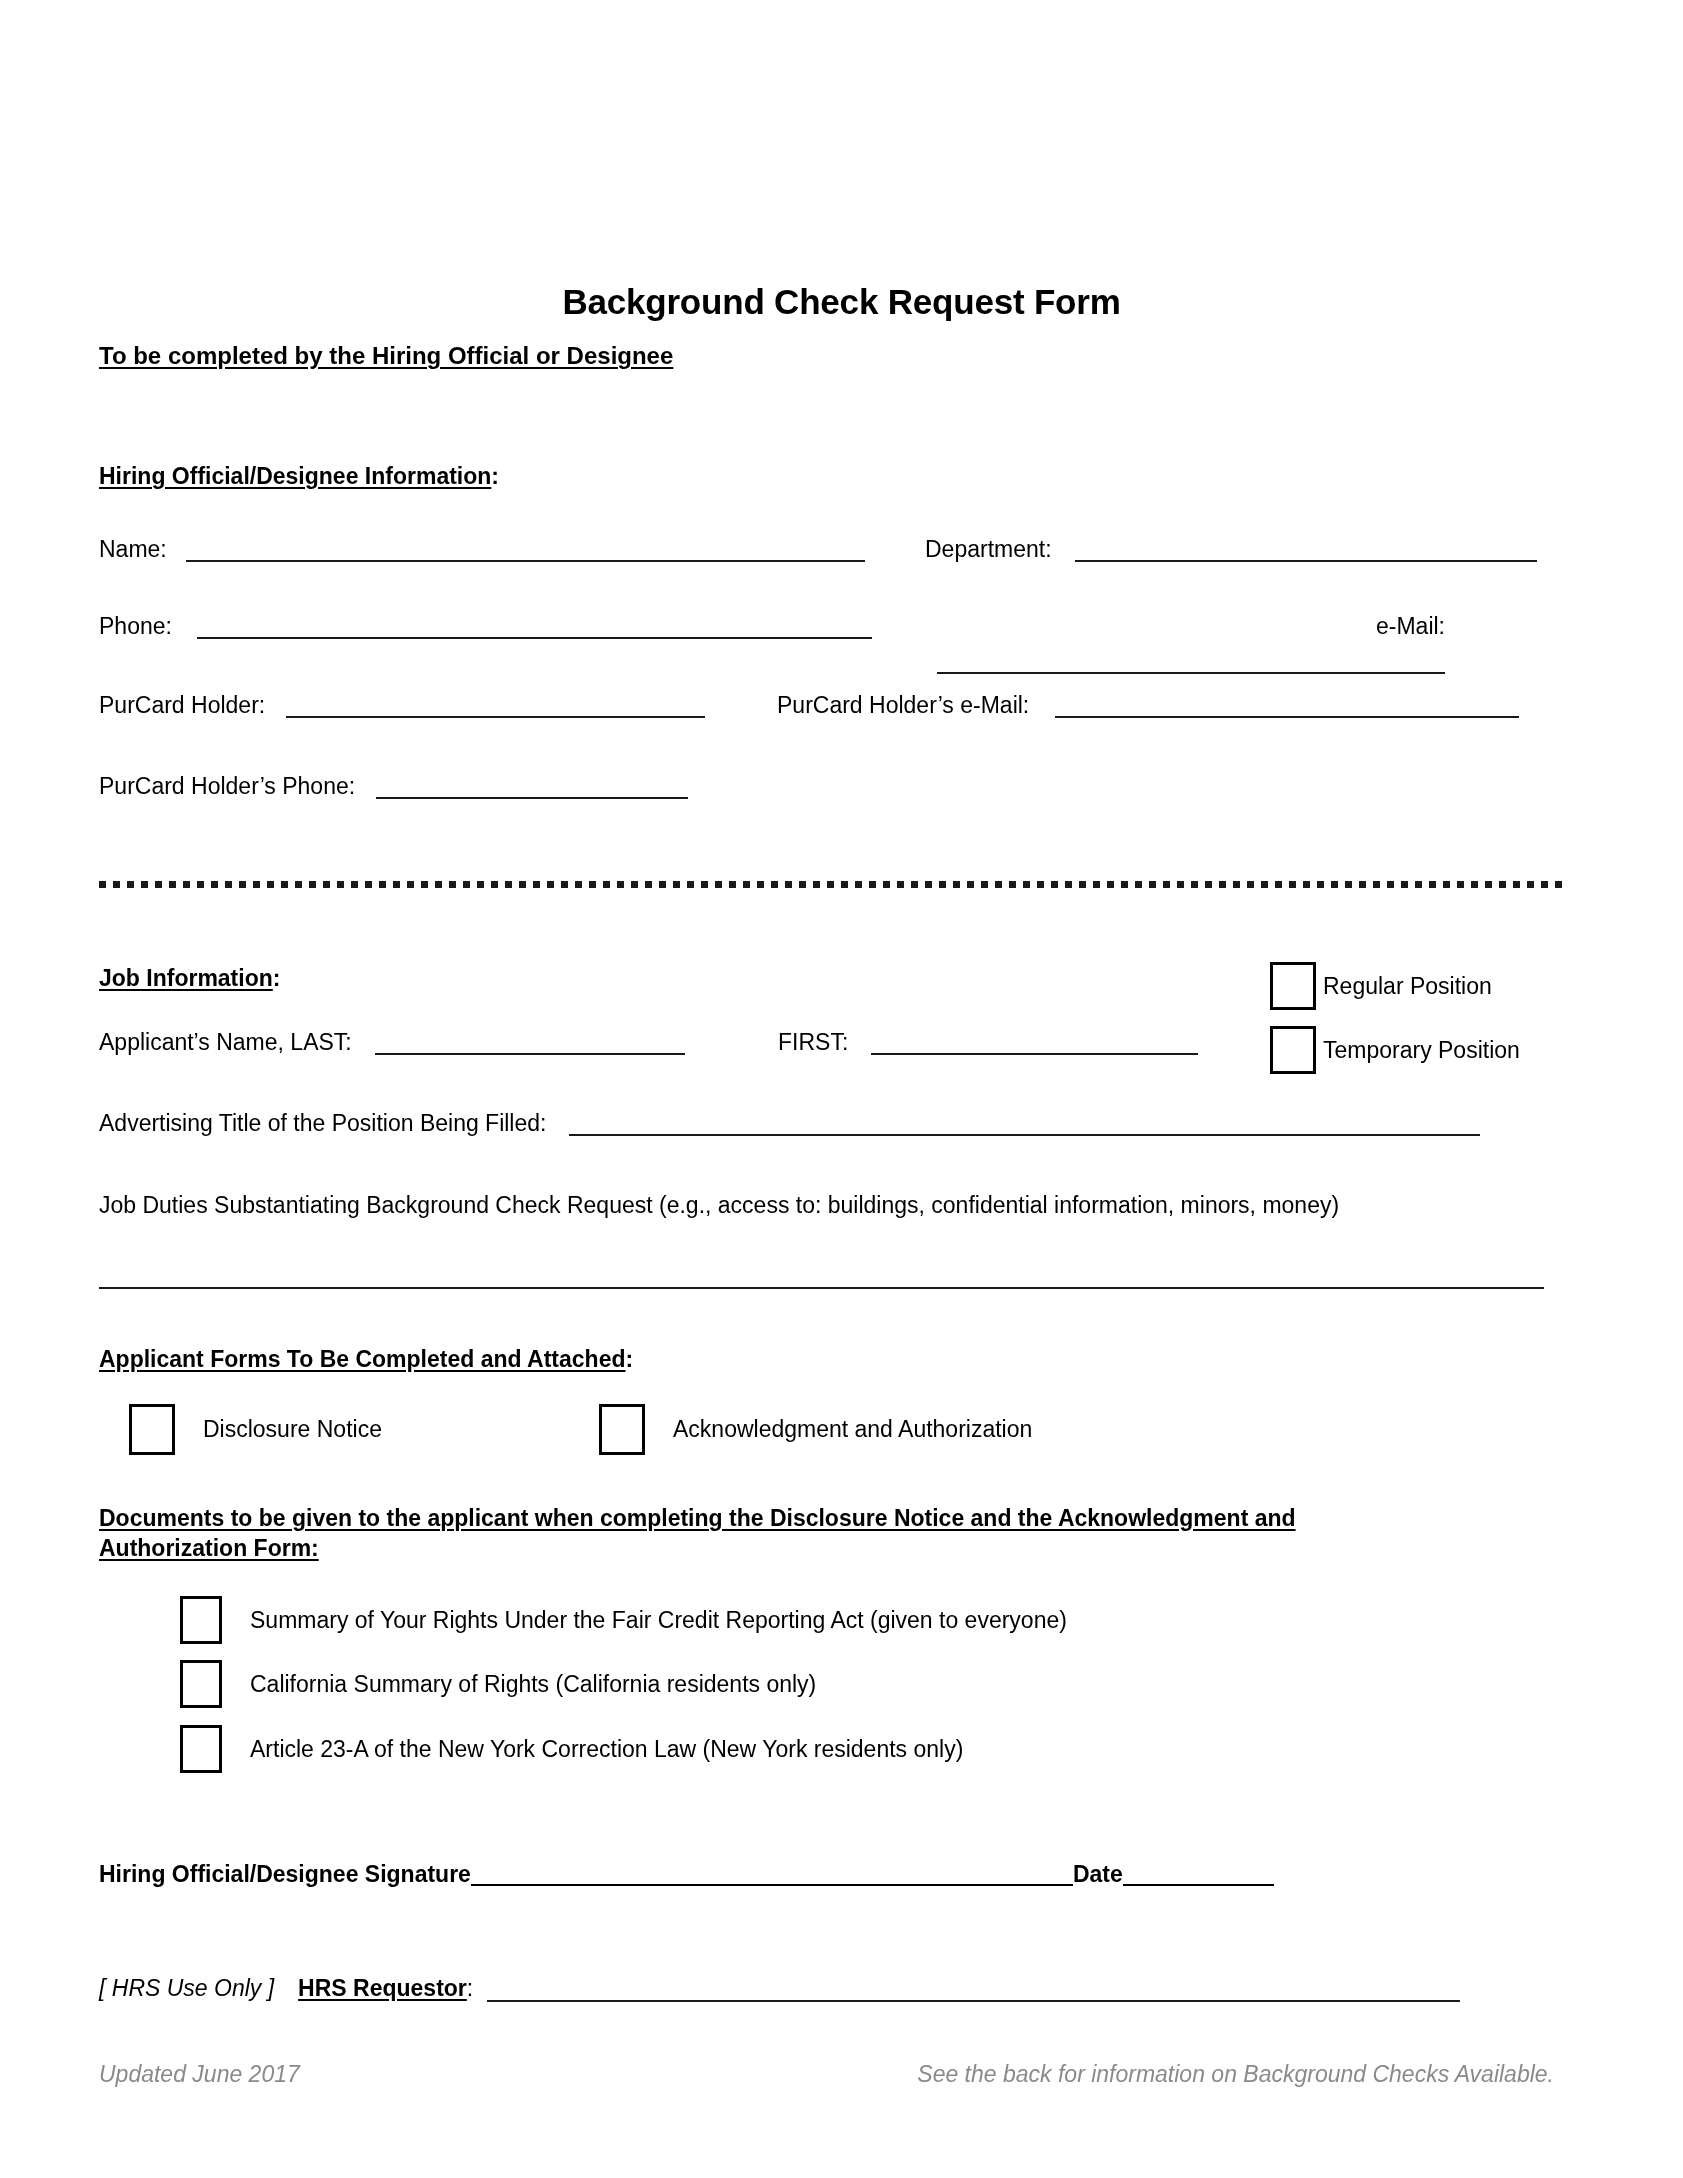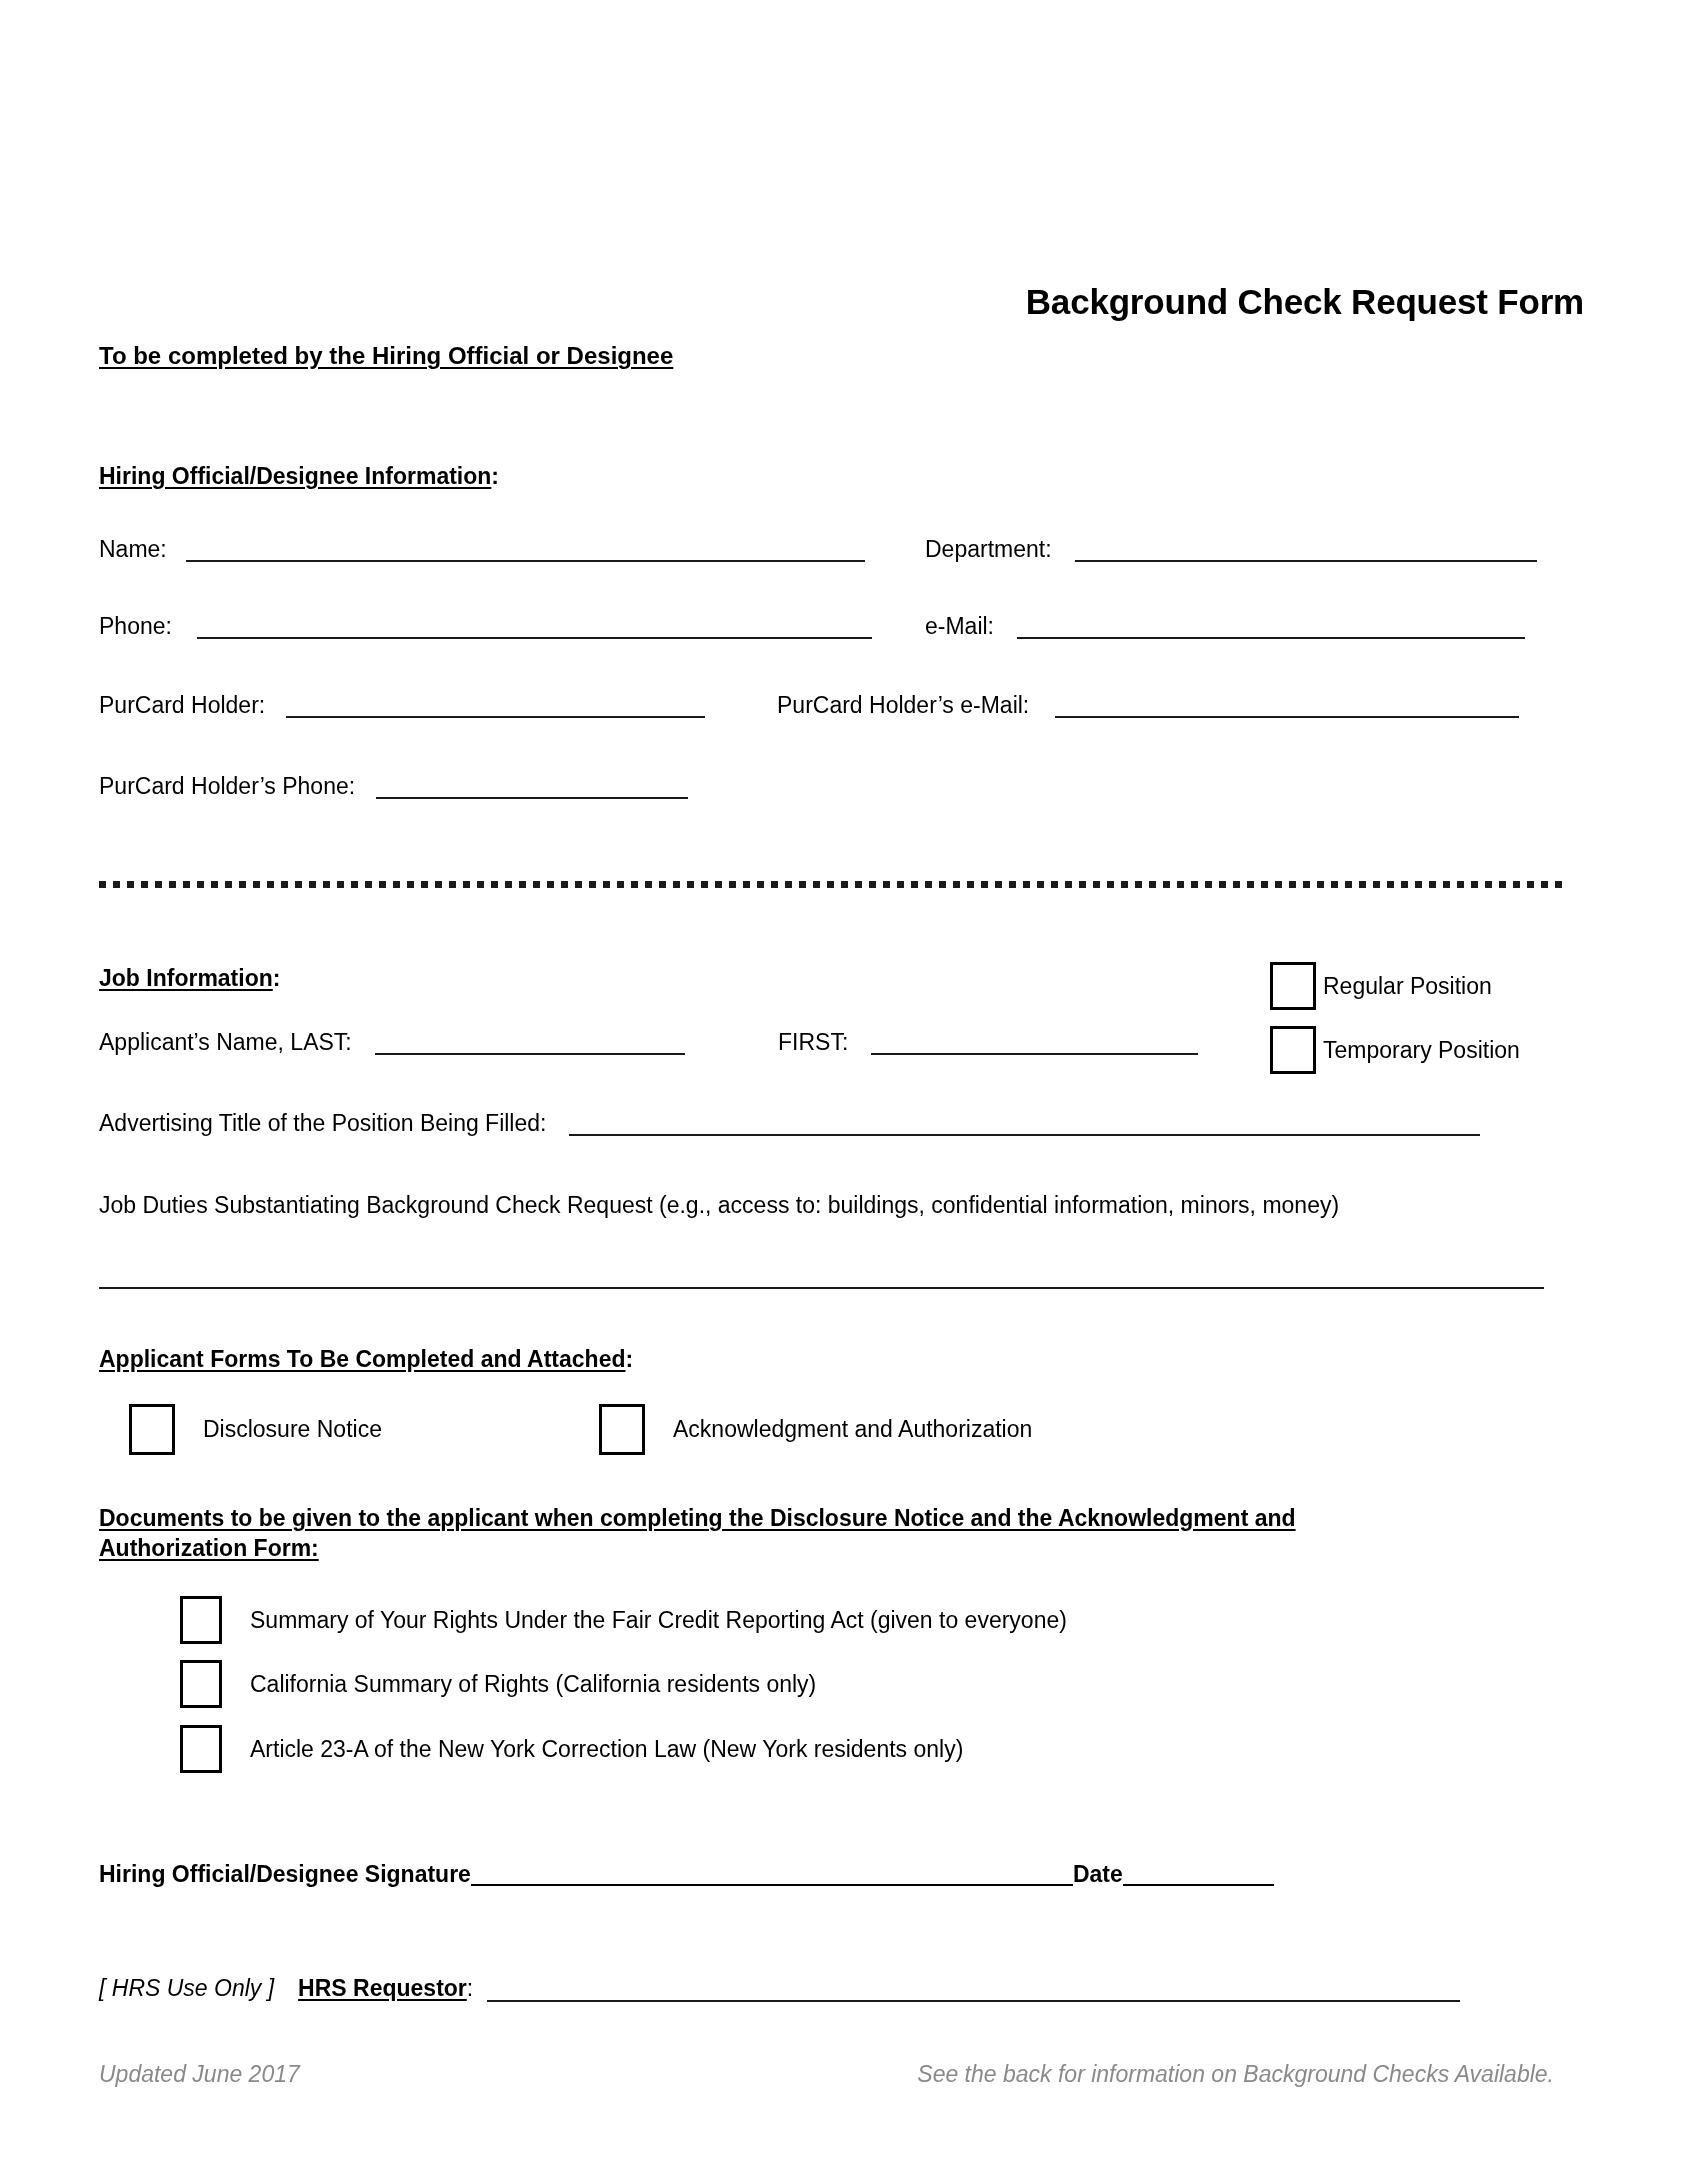--- a/index.html
+++ b/index.html
@@ -17,21 +17,21 @@
   .page {
     position: absolute;
     left: 0; top: 0;
     width: 1683px;
     height: 2178px;
     padding: 0 99px;
   }
 
   
   .title {
-    text-align: right;
+    text-align: center;
     font-size: 35px;
     font-weight: bold;
     letter-spacing: -0.2px;
     margin-top: 282px;
     line-height: 1.15;
   }
   .subtitle {
     text-align: left;
     font-size: 24px;
     font-weight: bold;
@@ -186,21 +186,21 @@
   </div>
   <div class="abs row" style="left:925px; top:537px;">
     <span class="lbl">Department:</span>
     <span class="fill" style="width:462px; margin-left:12px;"></span>
   </div>
 
   <div class="abs row" style="left:99px; top:614px;">
     <span class="lbl">Phone:</span>
     <span class="fill" style="width:675px; margin-left:14px;"></span>
   </div>
-  <div class="abs row" style="left:925px; top:614px;">
+  <div class="abs row" style="left:925px; top:614px;flex-direction:column;">
     <span class="lbl">e-Mail:</span>
     <span class="fill" style="width:508px; margin-left:12px;"></span>
   </div>
 
   <div class="abs row" style="left:99px; top:693px;">
     <span class="lbl">PurCard Holder:</span>
     <span class="fill" style="width:419px; margin-left:10px;"></span>
   </div>
   <div class="abs row" style="left:777px; top:693px;">
     <span class="lbl">PurCard Holder’s e-Mail:</span>

